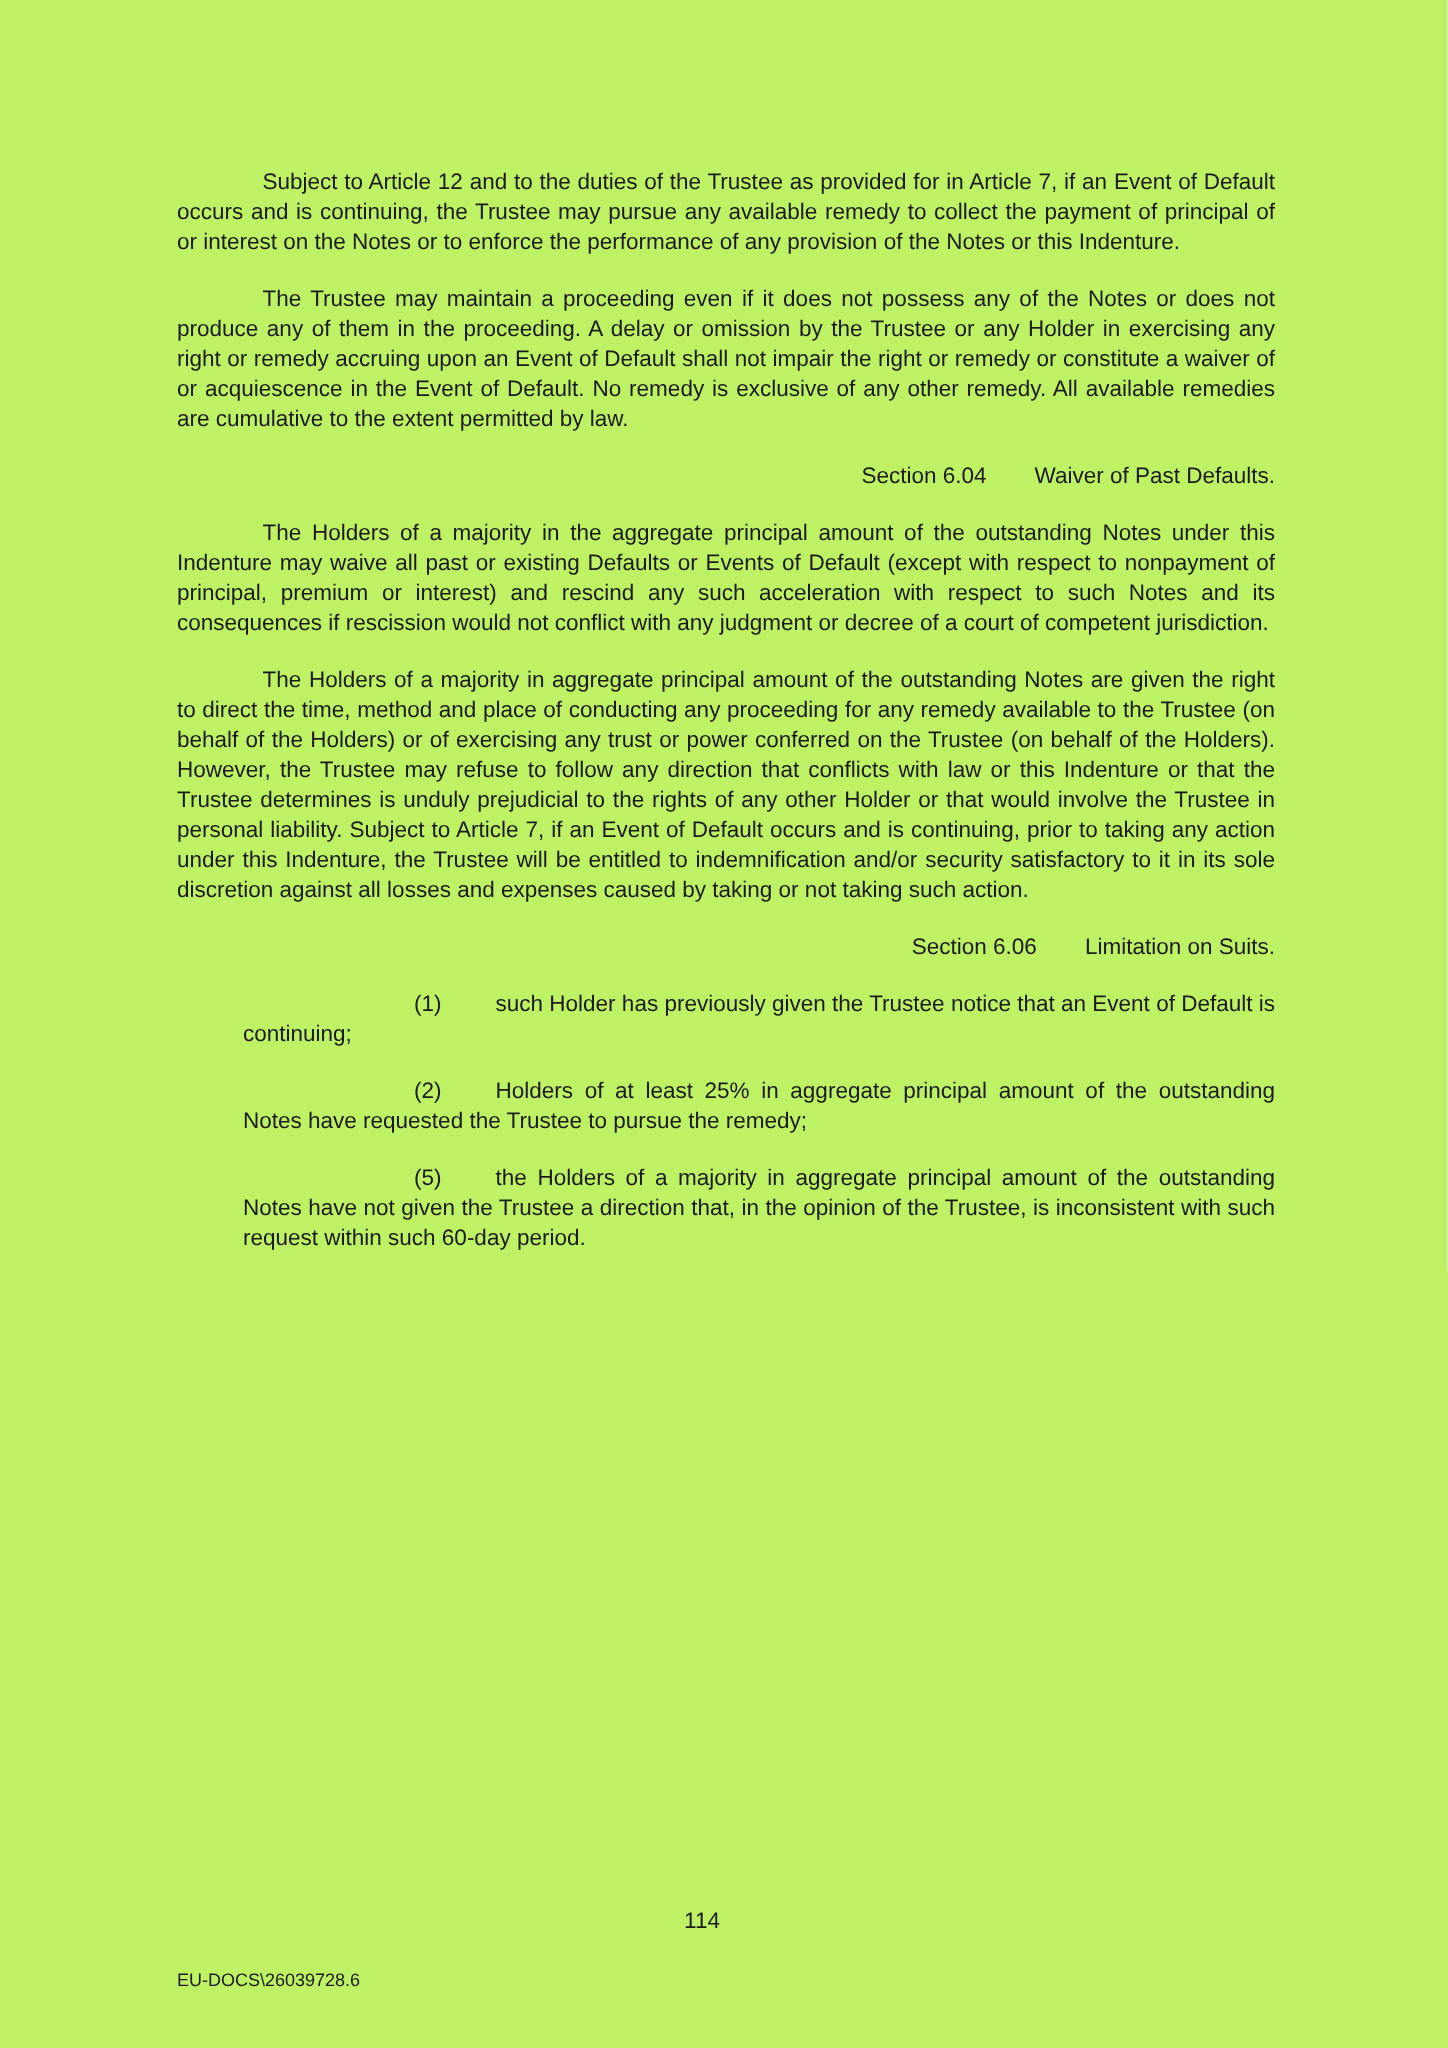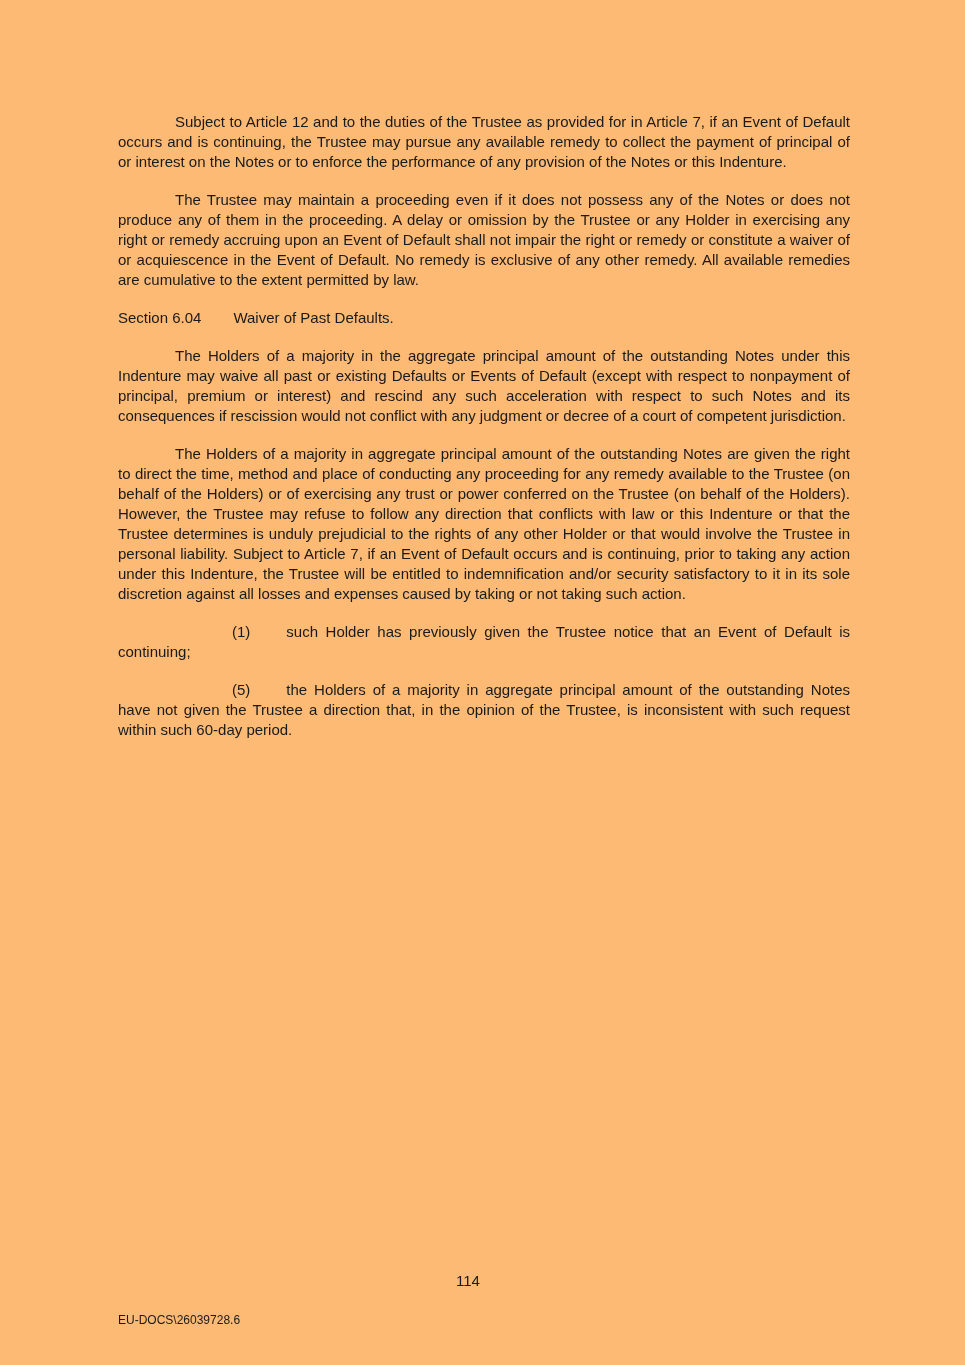--- a/index.html
+++ b/index.html
@@ -4,38 +4,38 @@
 <style>
   html, body {
     margin: 0;
     padding: 0;
     background: #ffffff;
   }
   .page {
     position: relative;
     width: 965px;
     height: 1365px;
-    background: #fdba74;
+    background: #bef264;
     box-sizing: border-box;
     padding: 112px 115px 0 118px;
     font-family: "Liberation Sans", "DejaVu Sans", sans-serif;
     color: #1a1a1a;
     overflow: hidden;
   }
   .para {
     font-size: 15px;
     line-height: 20px;
     text-align: justify;
     margin: 0 0 18px 0;
   }
   .indent { text-indent: 57px; }
   .item-a { text-indent: 57px; }
-  .item-1 { text-indent: 114px; }
+  .item-1 { text-indent: 114px; margin-left: 44px; }
   .section {
-    text-align: left;
+    text-align: right;
   }
   .tab {
     display: inline-block;
     width: 32px;
   }
   .tab-wide {
     display: inline-block;
     width: 36px;
   }
   .footer-pagenum {
@@ -67,24 +67,26 @@
 
   <p class="para indent">The Trustee may maintain a proceeding even if it does not possess any of the Notes or does not produce any of them in the proceeding. A delay or omission by the Trustee or any Holder in exercising any right or remedy accruing upon an Event of Default shall not impair the right or remedy or constitute a waiver of or acquiescence in the Event of Default. No remedy is exclusive of any other remedy. All available remedies are cumulative to the extent permitted by law.</p>
 
   <p class="para section"><span>Section 6.04</span><span class="tab"></span><span>Waiver of Past Defaults.</span></p>
 
   <p class="para indent">The Holders of a majority in the aggregate principal amount of the outstanding Notes under this Indenture may waive all past or existing Defaults or Events of Default (except with respect to nonpayment of principal, premium or interest) and rescind any such acceleration with respect to such Notes and its consequences if rescission would not conflict with any judgment or decree of a court of competent jurisdiction.</p>
 
 
   <p class="para indent">The Holders of a majority in aggregate principal amount of the outstanding Notes are given the right to direct the time, method and place of conducting any proceeding for any remedy available to the Trustee (on behalf of the Holders) or of exercising any trust or power conferred on the Trustee (on behalf of the Holders). However, the Trustee may refuse to follow any direction that conflicts with law or this Indenture or that the Trustee determines is unduly prejudicial to the rights of any other Holder or that would involve the Trustee in personal liability. Subject to Article 7, if an Event of Default occurs and is continuing, prior to taking any action under this Indenture, the Trustee will be entitled to indemnification and/or security satisfactory to it in its sole discretion against all losses and expenses caused by taking or not taking such action.</p>
 
+  <p class="para section"><span>Section 6.06</span><span class="tab"></span><span>Limitation on Suits.</span></p>
 
 
   <p class="para item-1"><span>(1)</span><span class="tab-wide"></span><span>such Holder has previously given the Trustee notice that an Event of Default is continuing;</span></p>
 
+  <p class="para item-1"><span>(2)</span><span class="tab-wide"></span><span>Holders of at least 25% in aggregate principal amount of the outstanding Notes have requested the Trustee to pursue the remedy;</span></p>
 
 
 
   <p class="para item-1"><span>(5)</span><span class="tab-wide"></span><span>the Holders of a majority in aggregate principal amount of the outstanding Notes have not given the Trustee a direction that, in the opinion of the Trustee, is inconsistent with such request within such 60-day period.</span></p>
 
 
 
   <div class="footer-pagenum">114</div>
   <div class="footer-docid">EU-DOCS\26039728.6</div>
 

